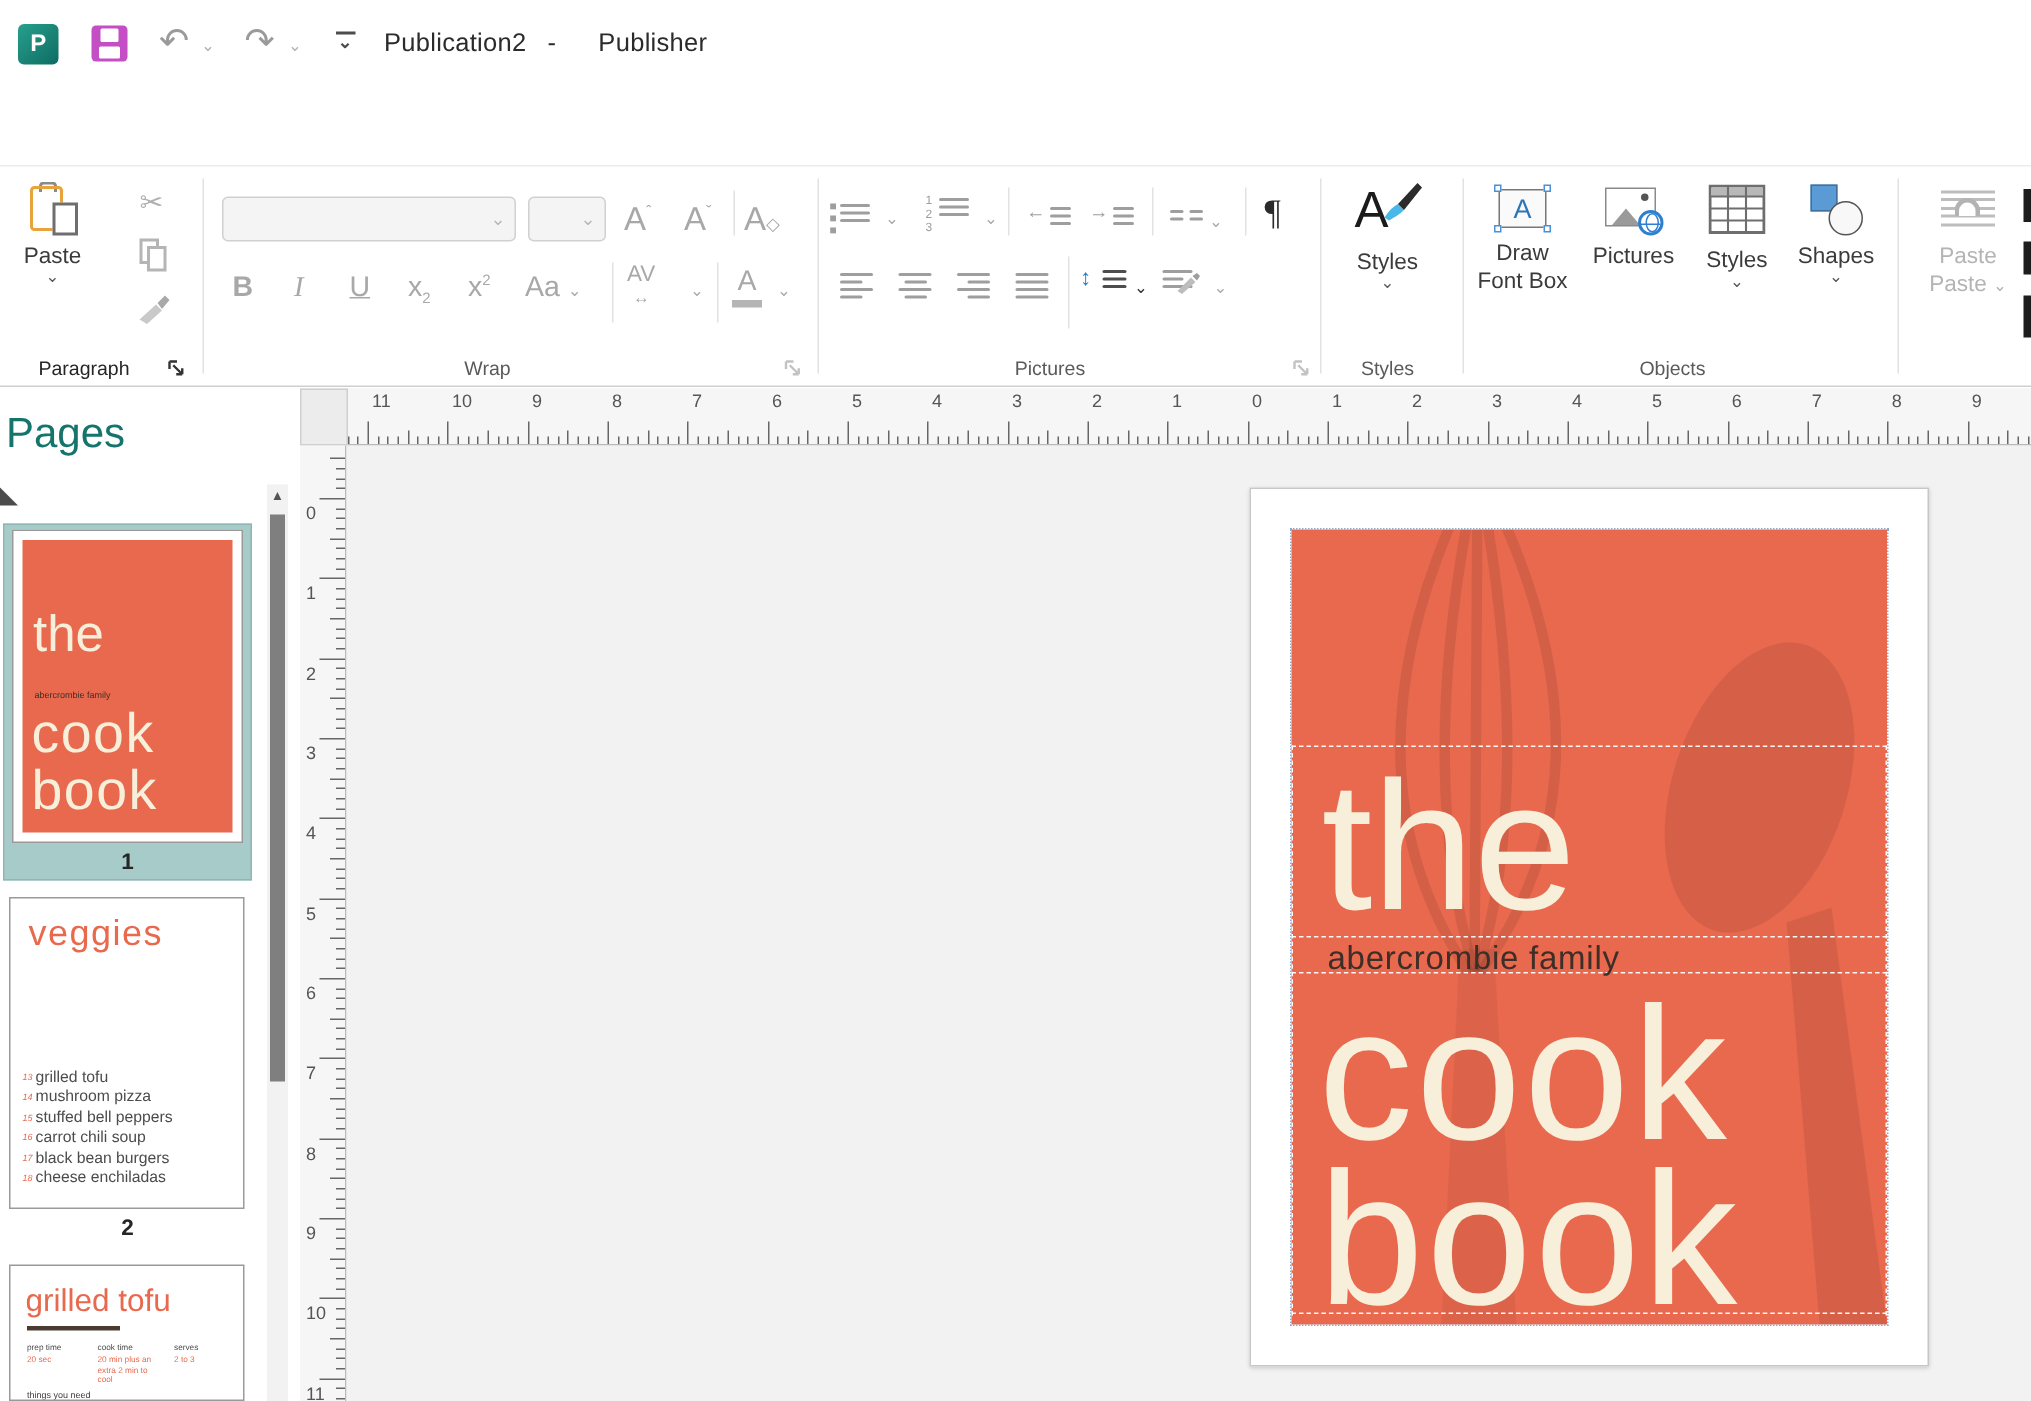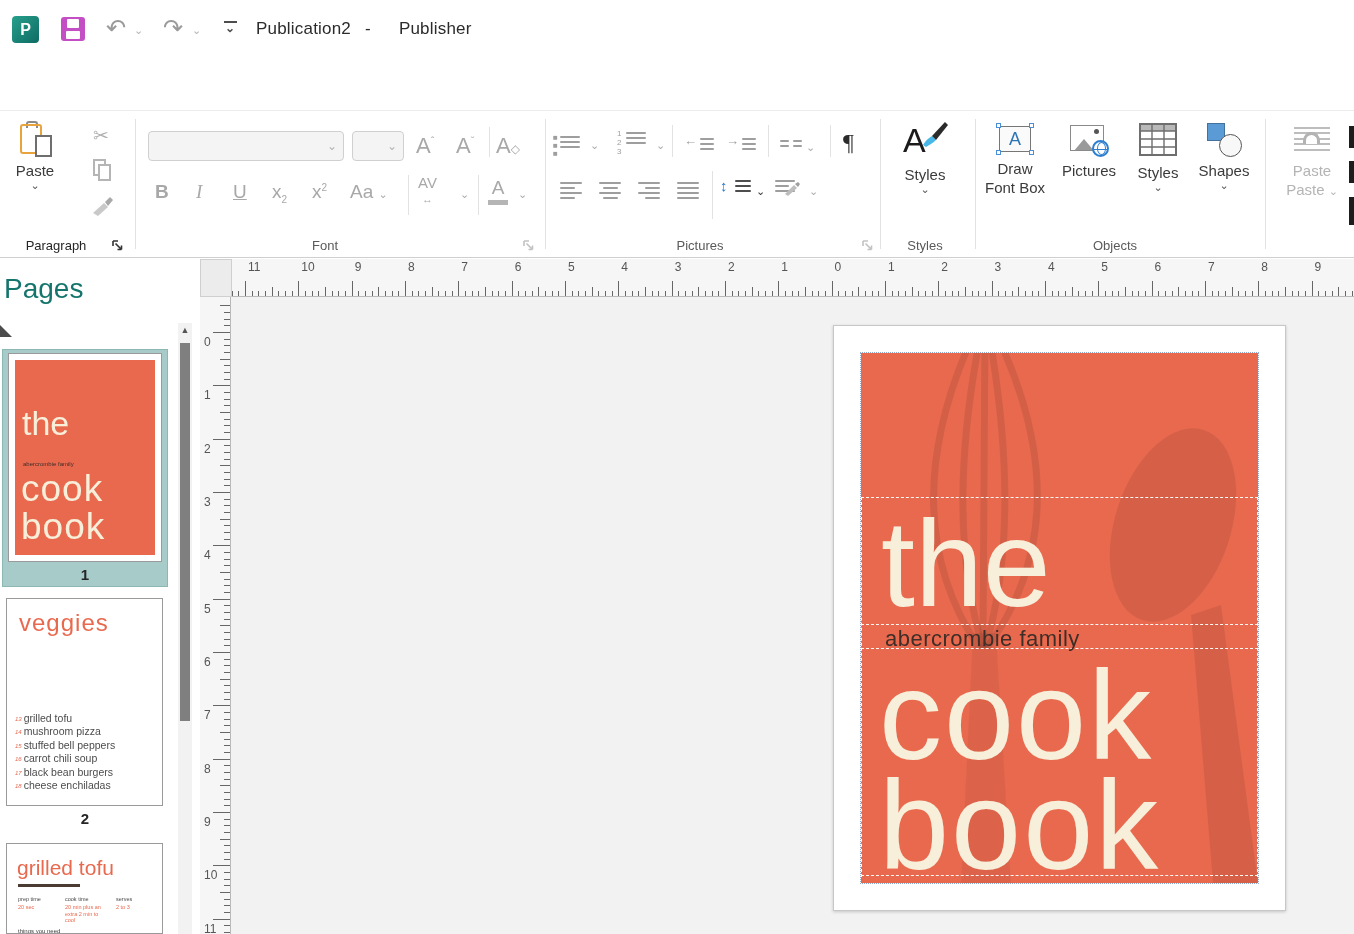--- a/index.html
+++ b/index.html
@@ -223,21 +223,21 @@
     <div class="fbtn" style="left:233px; top:70px; text-decoration:underline;">U</div>
     <div class="fbtn" style="left:272px; top:70px;"><span>x</span><sub style="font-size:10px;">2</sub></div>
     <div class="fbtn" style="left:312px; top:70px;"><span>x</span><sup style="font-size:10px;">2</sup></div>
     <div class="fbtn" style="left:350px; top:70px;"><span>Aa</span> <span class="chev">⌄</span></div>
     <div class="gdiv" style="left:408px; top:64px; bottom:42px;"></div>
     <div class="fbtn" style="left:418px; top:64px; line-height:14px; text-align:center;"><span style="font-size:15px;">AV</span><br><span style="font-size:11px;">↔</span></div>
     <div class="fbtn" style="left:460px; top:70px;"><span class="chev">⌄</span></div>
     <div class="gdiv" style="left:478px; top:64px; bottom:42px;"></div>
     <div class="fbtn" style="left:488px; top:66px; text-align:center;"><span>A</span><div style="width:20px;height:5px;background:#b5b5b5;margin-top:1px;"></div></div>
     <div class="fbtn" style="left:518px; top:70px;"><span class="chev">⌄</span></div>
-    <div class="glabel" style="left:300px; width:50px;">Font</div>
+    <div class="glabel" style="left:300px; width:50px;">Wrap</div>
     <div class="launcher" style="left:522px;">
       <svg viewBox="0 0 14 14">
           <path d="M2 2h5M2 2v5" stroke="#c2c2c2" stroke-width="1.6" fill="none"></path>
           <path d="M4.5 4.5l6 6M10.5 10.5v-4M10.5 10.5h-4" stroke="#c2c2c2" stroke-width="1.6" fill="none"></path>
         </svg>
     </div>
     <div class="gdiv" style="left:545px;"></div>
 
     <div style="position:absolute; left:560px; top:22px;">
       <div class="bars"><div class="b" style="width:20px;"></div><div class="b" style="width:20px;"></div><div class="b" style="width:20px;"></div></div>

